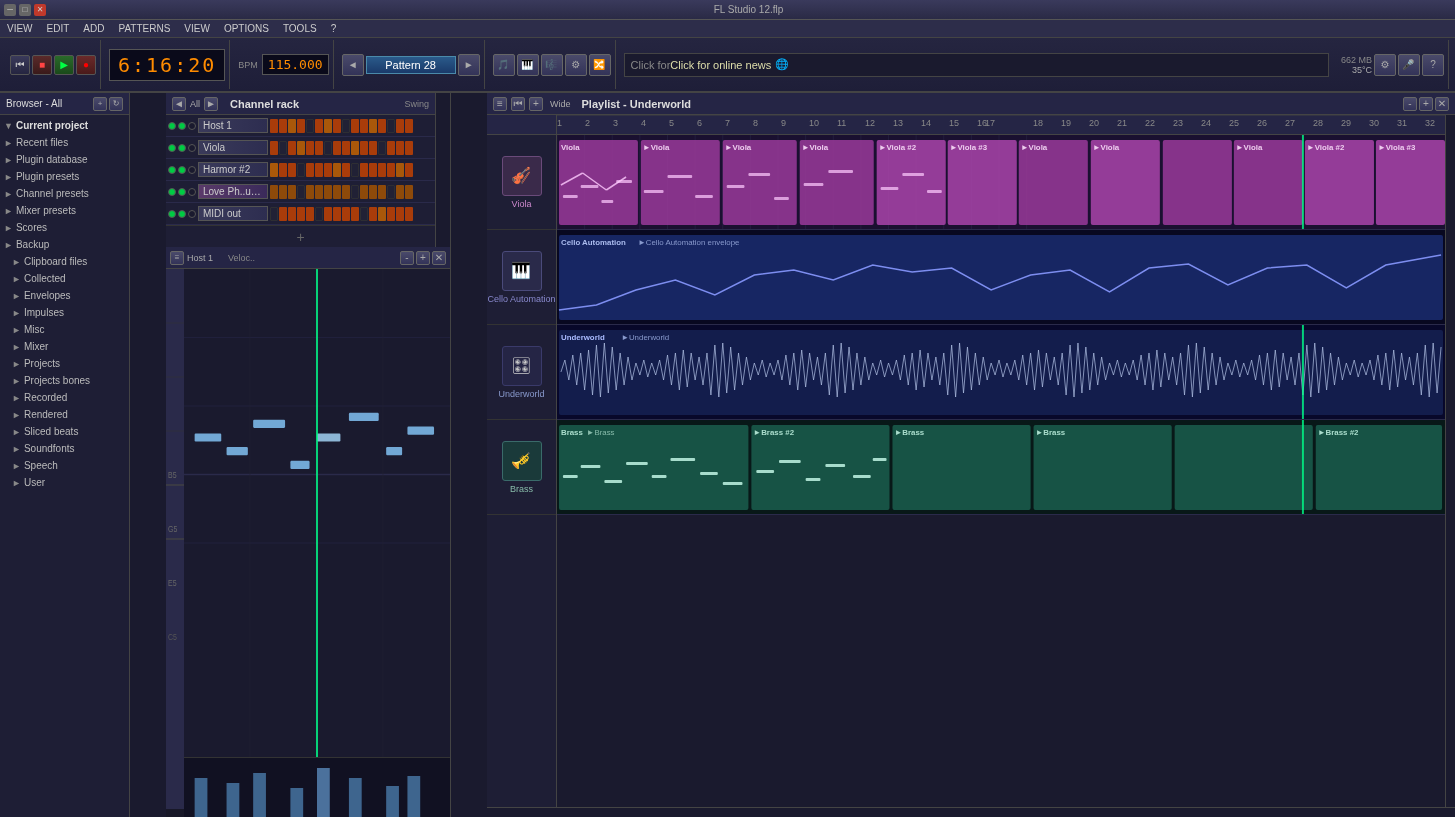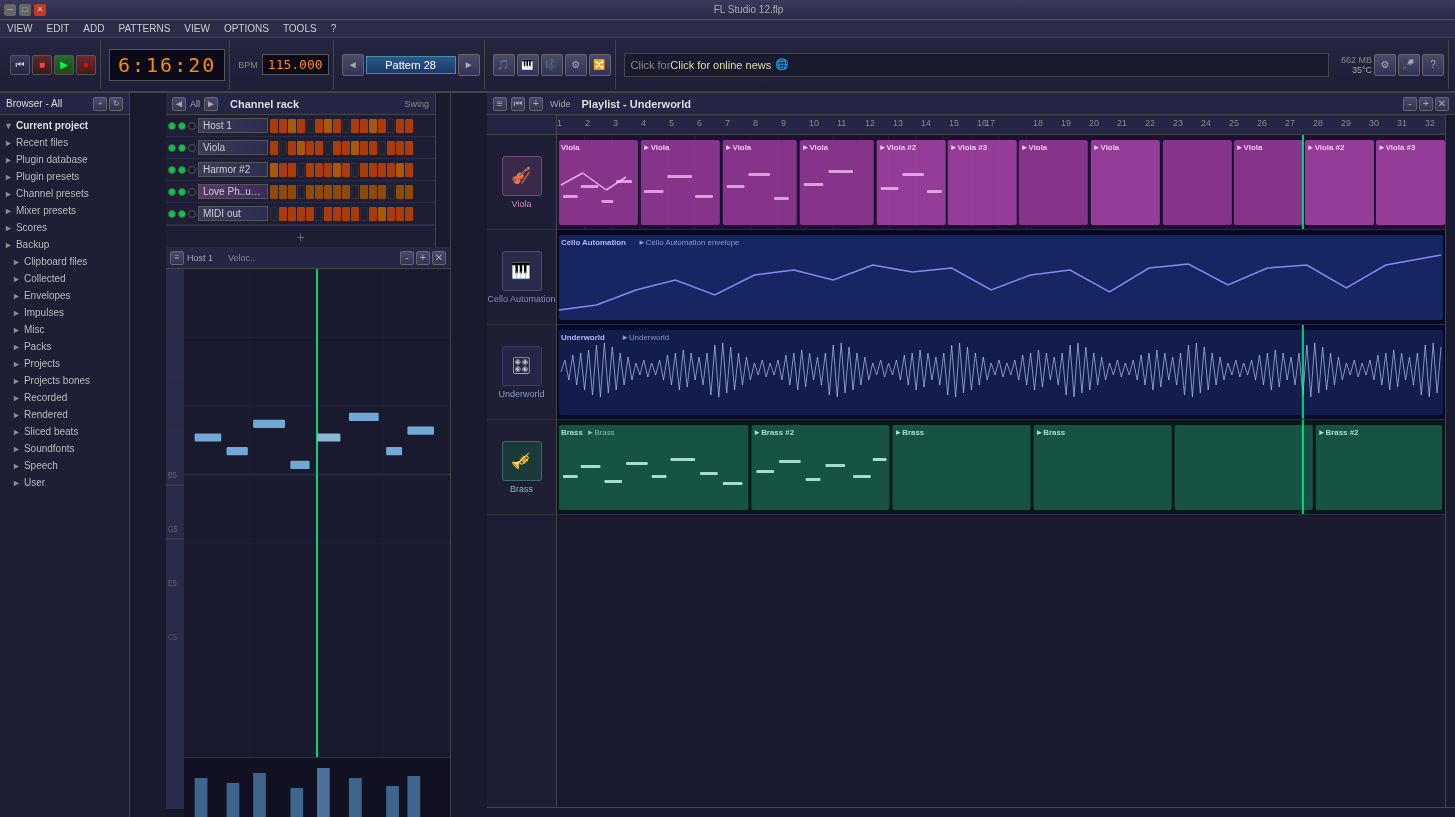--- a/index.html
+++ b/index.html
@@ -418,21 +418,21 @@
       <div class="tree-item" style="padding-left:12px;">
         <span class="arrow">►</span>
         <span class="label">Impulses</span>
       </div>
       <div class="tree-item" style="padding-left:12px;">
         <span class="arrow">►</span>
         <span class="label">Misc</span>
       </div>
       <div class="tree-item" style="padding-left:12px;">
         <span class="arrow">►</span>
-        <span class="label">Packs</span>
+        <span class="label">Mixer</span>
       </div>
       <div class="tree-item" style="padding-left:12px;">
         <span class="arrow">►</span>
         <span class="label">Projects</span>
       </div>
       <div class="tree-item" style="padding-left:12px;">
         <span class="arrow">►</span>
         <span class="label">Projects bones</span>
       </div>
       <div class="tree-item" style="padding-left:12px;">

